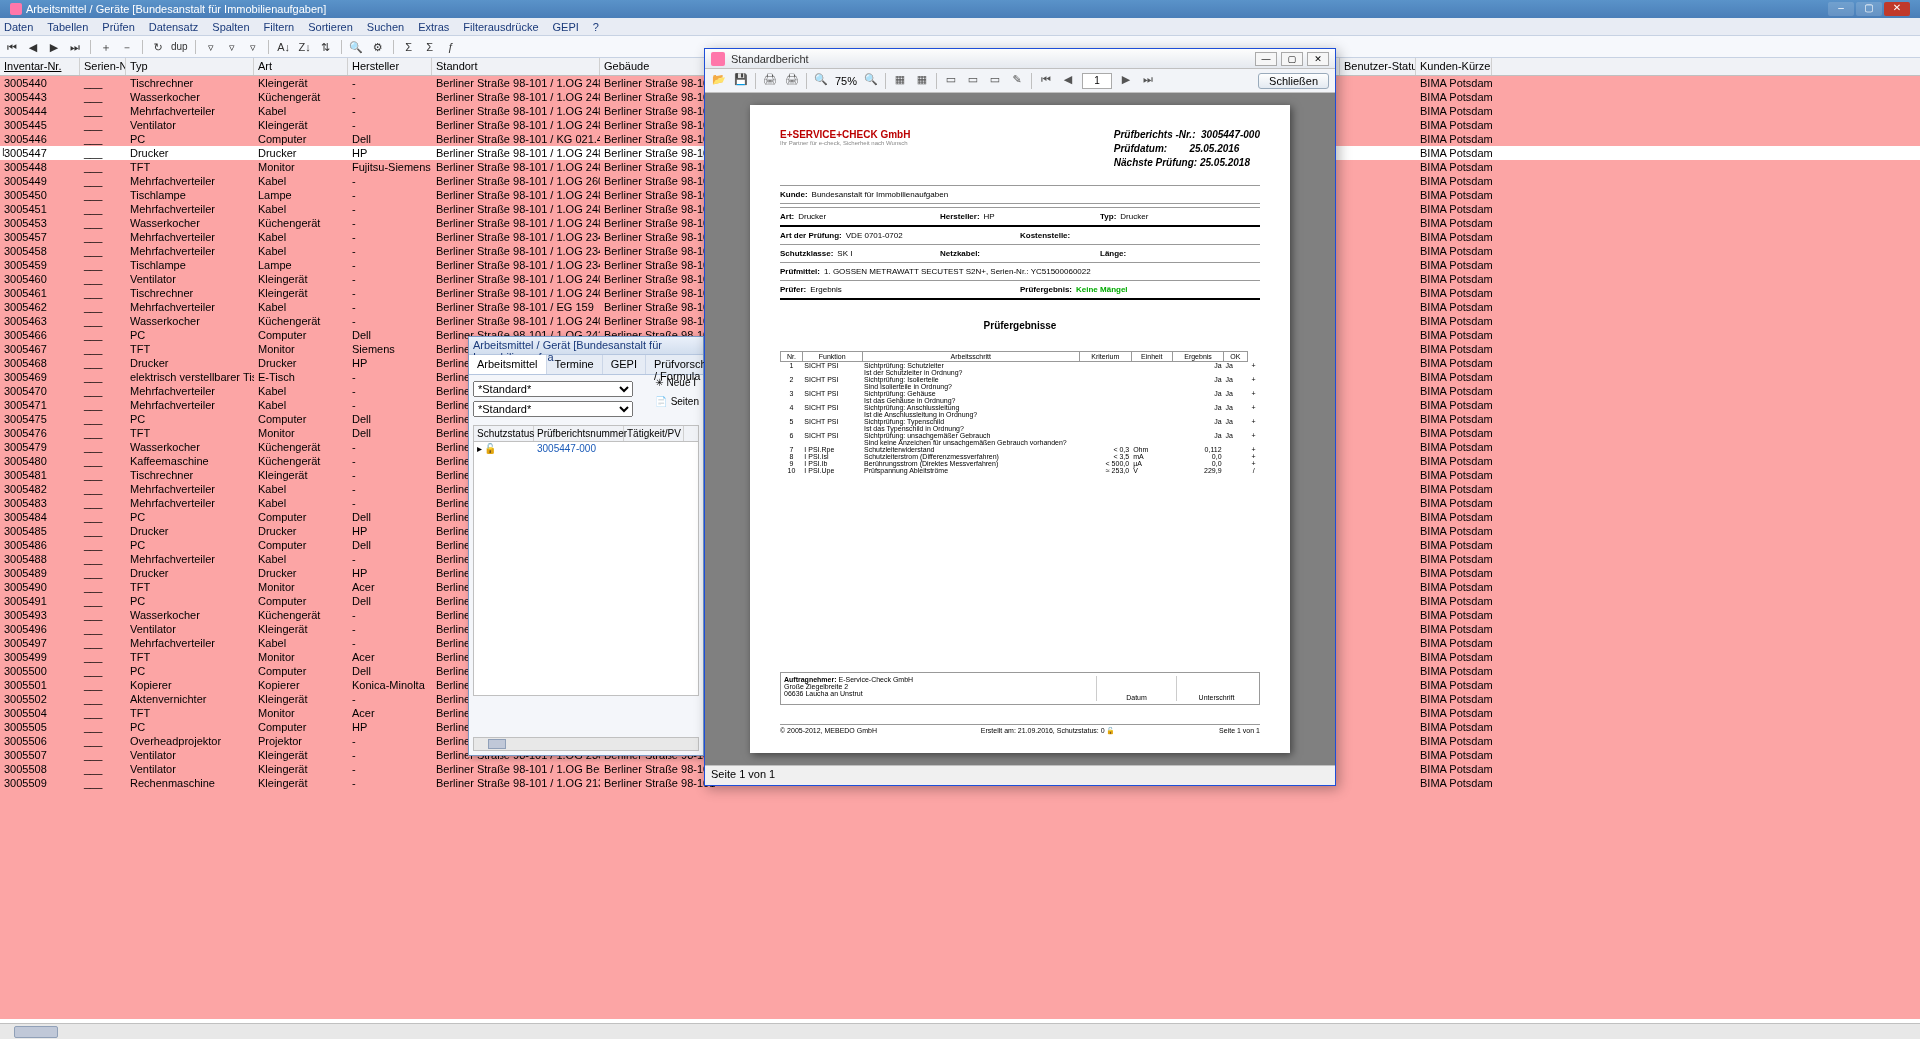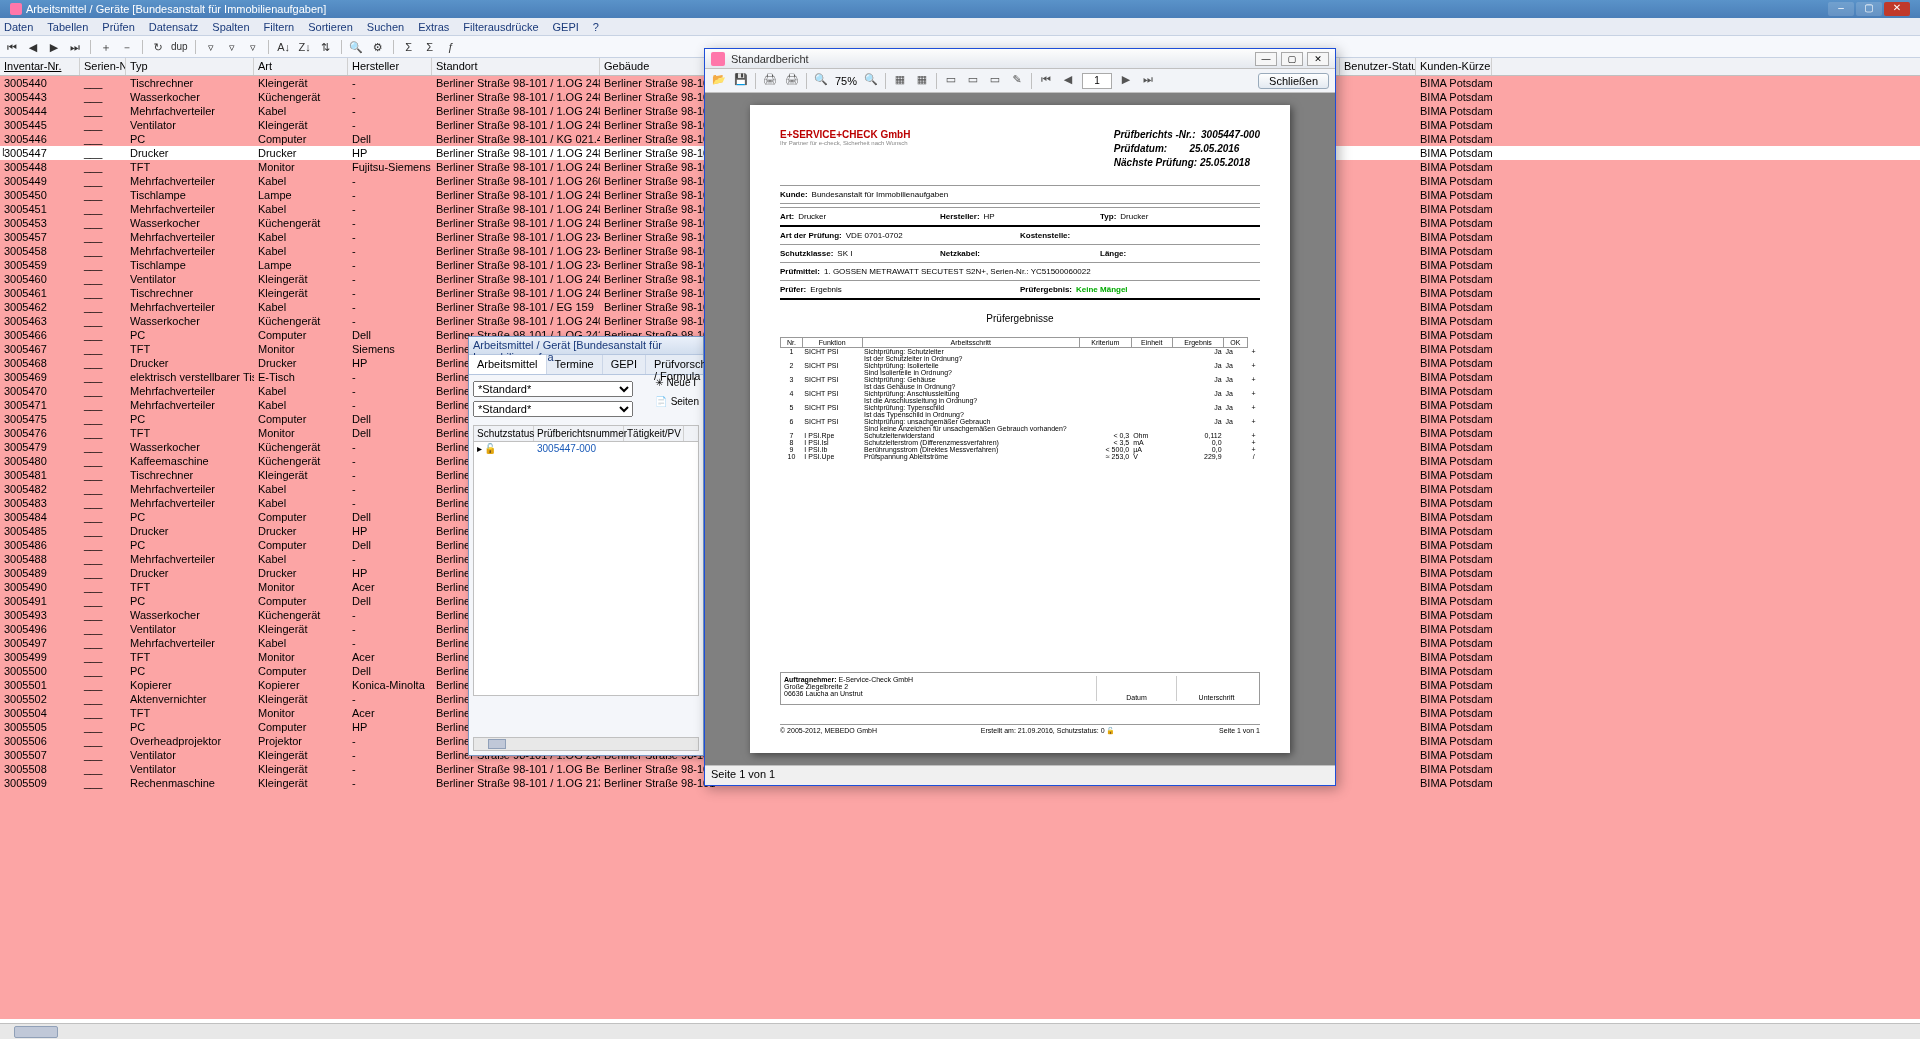--- a/index.html
+++ b/index.html
@@ -69,21 +69,21 @@
 .report-statusbar{position:absolute;bottom:0;left:0;right:0;height:20px;background:#f0f0f0;border-top:1px solid #c0c0c0;font-size:11px;padding:2px 6px;}
 .report-page .logo{font-size:10px;font-weight:bold;color:#b00;}
 .report-page .logo small{display:block;font-size:6px;color:#888;font-weight:normal;}
 .report-page .hdr-right{position:absolute;right:30px;top:24px;text-align:left;font-style:italic;}
 .report-page .hdr-right div{font-size:10px;font-weight:bold;margin-bottom:3px;}
 .report-page hr{border:none;border-top:1px solid #999;margin:3px 0;}
 .report-page hr.thick{border-top:2px solid #000;}
 .report-page .row{display:flex;font-size:8px;padding:1px 0;}
 .report-page .row b{font-weight:bold;margin-right:4px;}
 .report-page .row .col{flex:1;}
-.report-page .section-title{text-align:center;font-weight:normal;font-size:10px;margin:13px 0;}
+.report-page .section-title{text-align:center;font-weight:bold;font-size:10px;margin:20px 0;}
 .report-page table{width:100%;border-collapse:collapse;font-size:7px;}
 .report-page table th{background:#fff;border:1px solid #999;padding:1px 2px;text-align:center;font-weight:normal;}
 .report-page table td{padding:0 2px;font-size:7px;}
 .report-page .foot{position:absolute;bottom:18px;left:30px;right:30px;font-size:7px;border-top:1px solid #999;padding-top:2px;display:flex;justify-content:space-between;}
 .report-page .sign{position:absolute;bottom:48px;left:30px;right:30px;font-size:7px;}
 .report-page .nomangel{color:#0a0;font-weight:bold;}
 
 .bottom-scrollbar{position:absolute;bottom:0;left:0;right:0;height:16px;background:#e8e8e8;border-top:1px solid #c0c0c0;}
 .bottom-scrollbar .thumb{position:absolute;left:14px;top:2px;width:44px;height:12px;background:#c0c8d8;border:1px solid #90a0b8;border-radius:2px;}
 </style>

